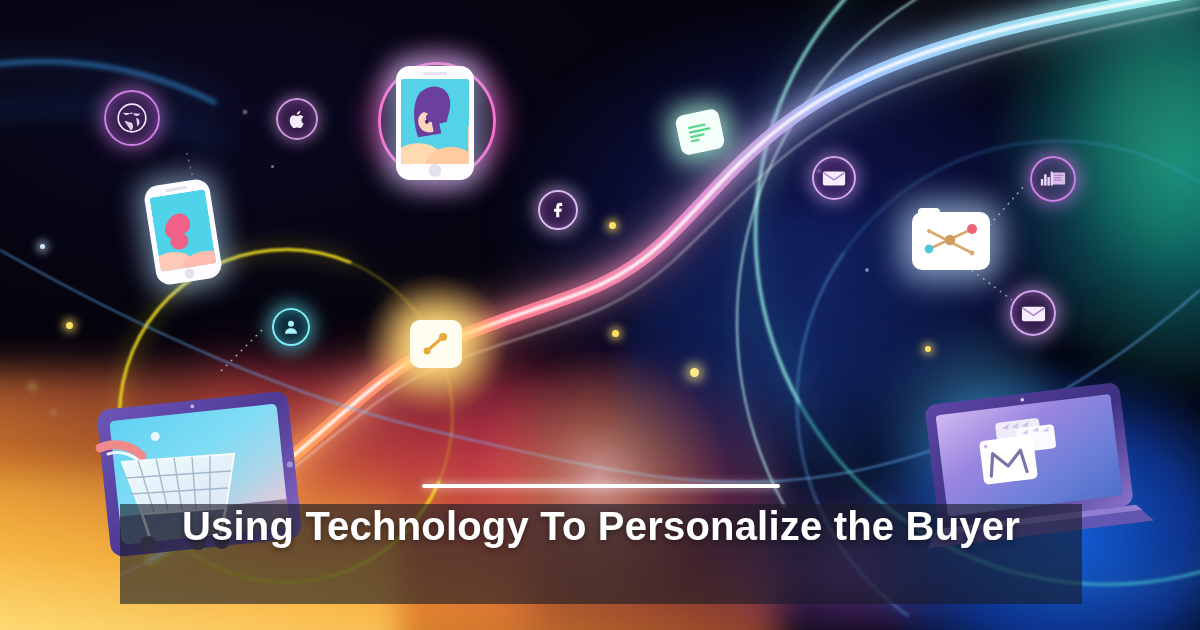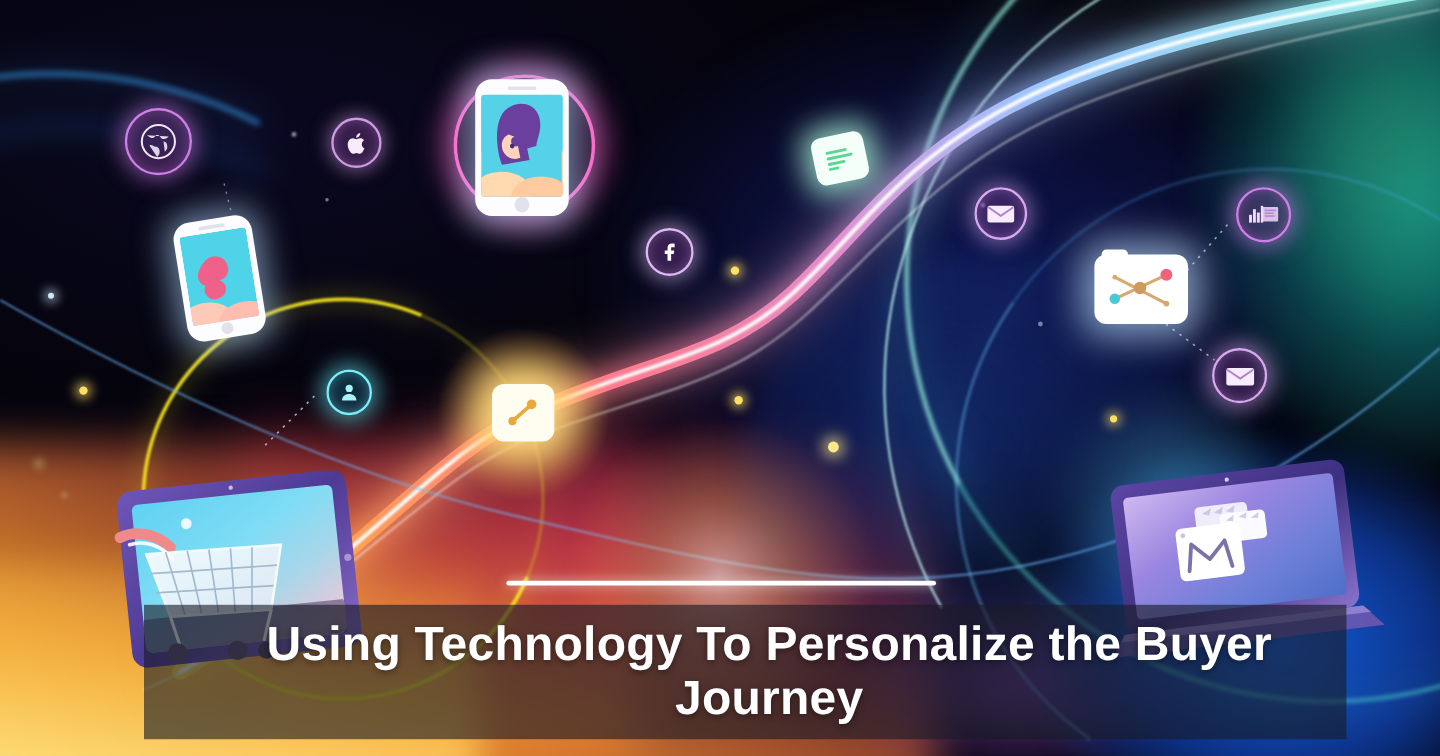--- a/index.html
+++ b/index.html
@@ -87,22 +87,22 @@
   .phone{position:absolute;border-radius:14px;background:#fdfdff;box-sizing:border-box;
     box-shadow:0 0 26px 8px rgba(180,220,255,.55);}
   .phone .scr{position:absolute;left:7%;right:7%;top:11%;bottom:14%;border-radius:3px;overflow:hidden;}
   .phone .spk{position:absolute;left:34%;width:32%;top:5%;height:3px;border-radius:2px;background:#e2e2ec;}
   .phone .hm{position:absolute;left:42%;width:16%;bottom:2.8%;padding-bottom:16%;border-radius:50%;
     background:#e2e2ec;height:0;}
 
   .tablet{position:absolute;}
 
   
-  #title-box{position:absolute;left:120px;top:504px;width:962px;height:112px;
-    background:rgba(25,28,38,.62);display:flex;align-items:center;justify-content:center;padding-left:40px;}
+  #title-box{position:absolute;left:120px;top:504px;width:962px;height:100px;
+    background:rgba(25,28,38,.62);display:flex;justify-content:center;}
   #title-text{color:#fff;font-weight:bold;font-size:40px;line-height:1.12;text-align:center;
     letter-spacing:.2px;width:930px;text-shadow:0 2px 6px rgba(0,0,0,.45);}
   #divider{position:absolute;left:422px;top:484px;width:358px;height:4px;background:#fff;
     box-shadow:0 0 10px rgba(255,255,255,.7);border-radius:2px;}
 </style>
 </head>
 <body>
 
 <div id="stage">
 
@@ -408,17 +408,16 @@
         <path d="M66 88 L70 66 L84 80 L98 66 L102 88" fill="none" stroke="#7d72a8" stroke-width="3.2" stroke-linecap="round" stroke-linejoin="round"></path>
       </g>
     </svg>
   </div>
 
   <div id="divider"></div>
 
   <div id="title-box">
     <div id="title-text">
       <span>Using Technology To Personalize the Buyer</span><br>
-      <span>Journey</span>
     </div>
   </div>
 
 </div>
 
 </body></html>

